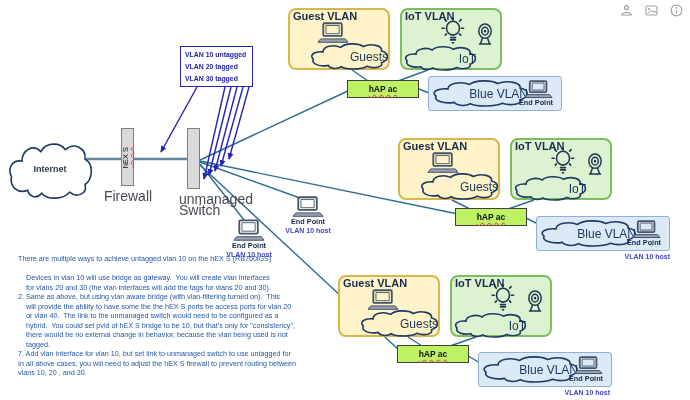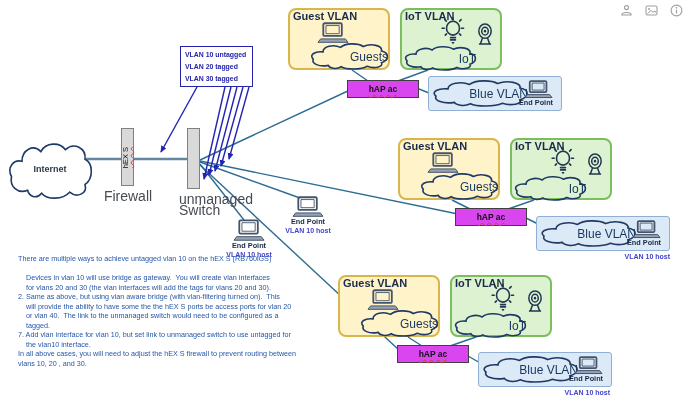--- a/index.html
+++ b/index.html
@@ -3,21 +3,21 @@
 <meta charset="utf-8">
 <style>
   html,body{margin:0;padding:0;background:#fff;}
   #canvas{position:relative;width:690px;height:400px;background:#ffffff;
           font-family:"Liberation Sans",sans-serif;overflow:hidden;}
   .abs{position:absolute;}
   svg.icon{position:absolute;overflow:visible;}
   .ybox{background:#FFF3C9;border:2px solid #D9B64C;border-radius:8px;box-sizing:border-box;}
   .gbox{background:#DDF2D1;border:2px solid #7CBE5E;border-radius:8px;box-sizing:border-box;}
   .bbox{background:#DCE9F7;border:1.5px solid #8FAFD4;border-radius:3px;box-sizing:border-box;}
-  .apbox{background:#d946ef;border:1.5px solid #404040;box-sizing:border-box;
+  .apbox{background:#bef264;border:1.5px solid #404040;box-sizing:border-box;
          display:flex;align-items:center;justify-content:center;
          font-size:8.5px;font-weight:bold;color:#111;}
   .devrect{background:#D9D9D9;border:1px solid #808080;box-sizing:border-box;}
   .devlbl{font-size:14px;color:#474B52;}
   .boxlbl{font-size:11px;font-weight:bold;color:#1A2B4A;}
   .cloudlbl{text-align:right;font-size:12px;font-weight:normal;color:#17375E;}
   .eplbl{font-size:7.3px;font-weight:bold;text-align:center;color:#152A47;}
   .hostlbl{font-size:7px;font-weight:bold;color:#4343CC;}
   .wavy{text-decoration:underline wavy #D04040;text-decoration-thickness:1px;text-underline-offset:2px;}
   .callout{background:#fff;border:1.6px solid #2323AE;box-sizing:border-box;padding:2px 0 0 4px;}
@@ -258,20 +258,21 @@
   </div>
 
   <div class="abs" style="left:18px;top:254px;width:330px;height:145px">
       <div class="note-line">There are multiple ways to achieve untagged vlan 10 on the hEX S (RB760iGS)</div>
       <div class="note-line"></div>
       <div class="note-line">    Devices in vlan 10 will use bridge as gateway.  You will create vlan interfaces</div>
       <div class="note-line">    for vlans 20 and 30 (the vlan interfaces will add the tags for vlans 20 and 30).</div>
       <div class="note-line">2. Same as above, but using vlan aware bridge (with vlan-filtering turned on).  This</div>
       <div class="note-line">    will provide the ability to have some the the hEX S ports be access ports for vlan 20</div>
       <div class="note-line">    or vlan 40.  The link to the unmanaged switch would need to be configured as a</div>
+      <div class="note-line">    hybrid.  You could set pvid of hEX S bridge to be 10, but that's only for "consistency",</div>
+      <div class="note-line">    there would be no external change in behavior, because the vlan being used is not</div>
       <div class="note-line">    tagged.</div>
       <div class="note-line">7. Add vlan interface for vlan 10, but set link to unmanaged switch to use untagged for</div>
-      <div class="note-line">    the vlan10 interface.</div>
       <div class="note-line">In all above cases, you will need to adjust the hEX S firewall to prevent routing between</div>
       <div class="note-line">vlans 10, 20 , and 30.</div>
     </div>
 
 </div>
 
 </body></html>

